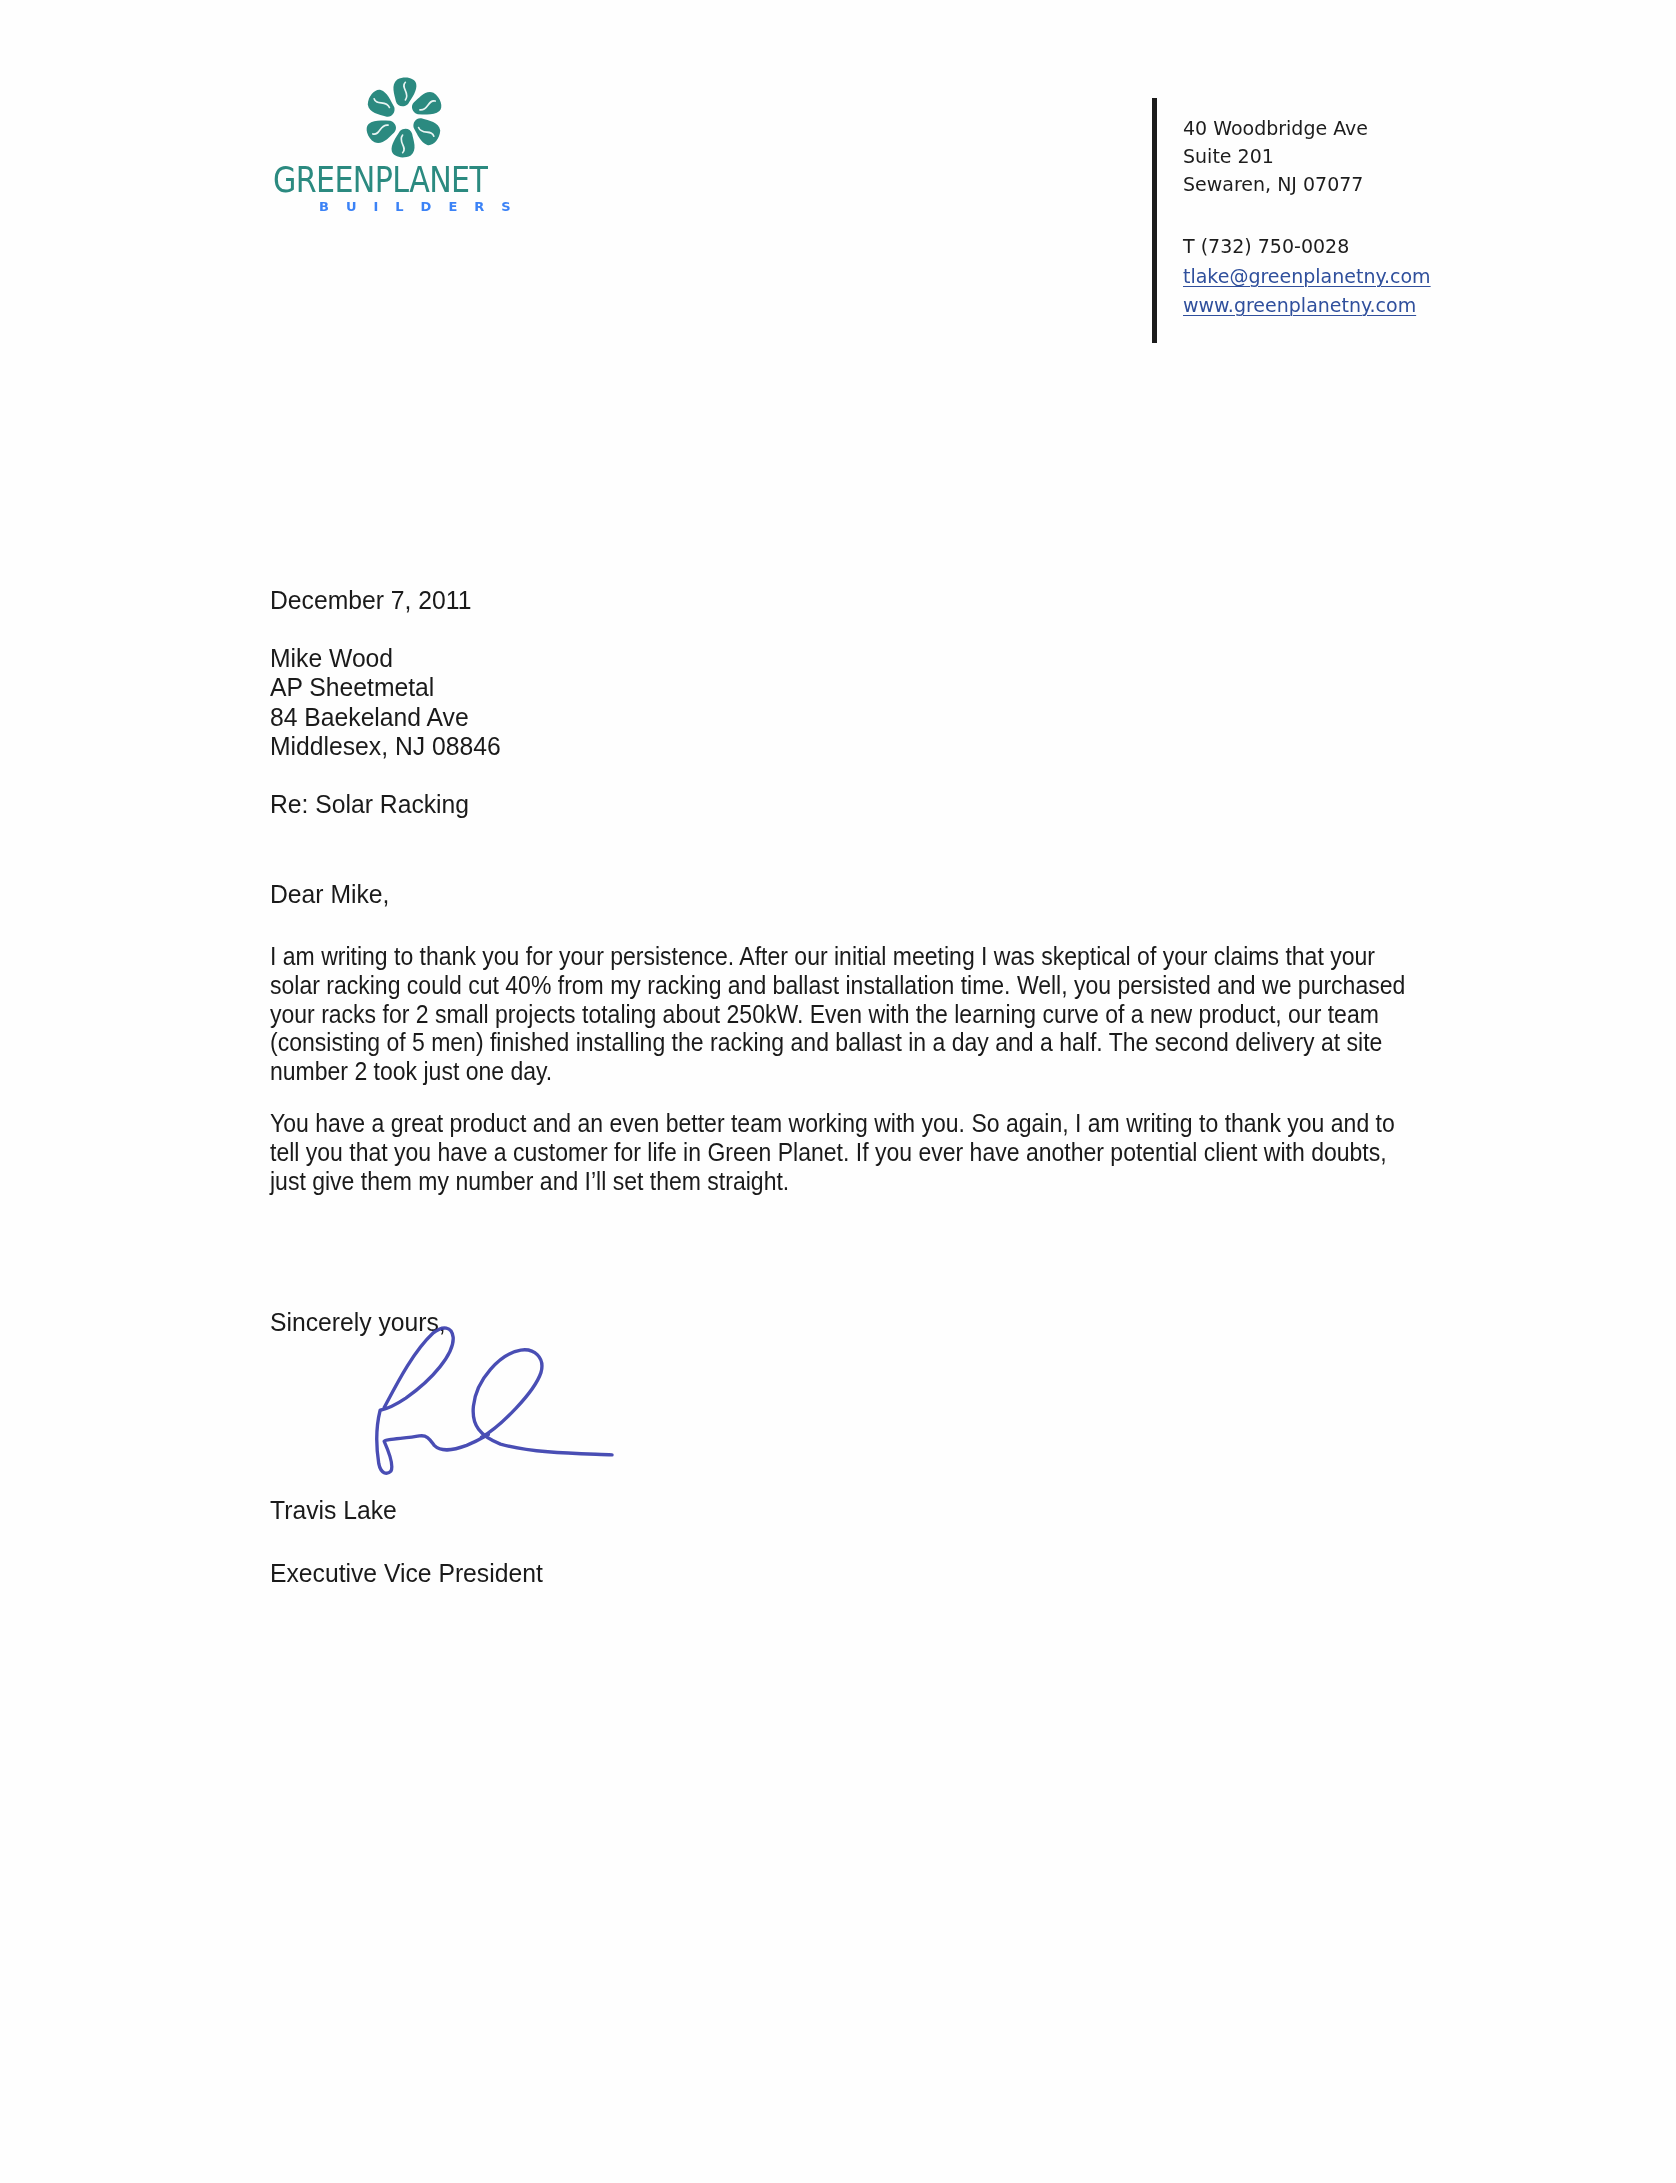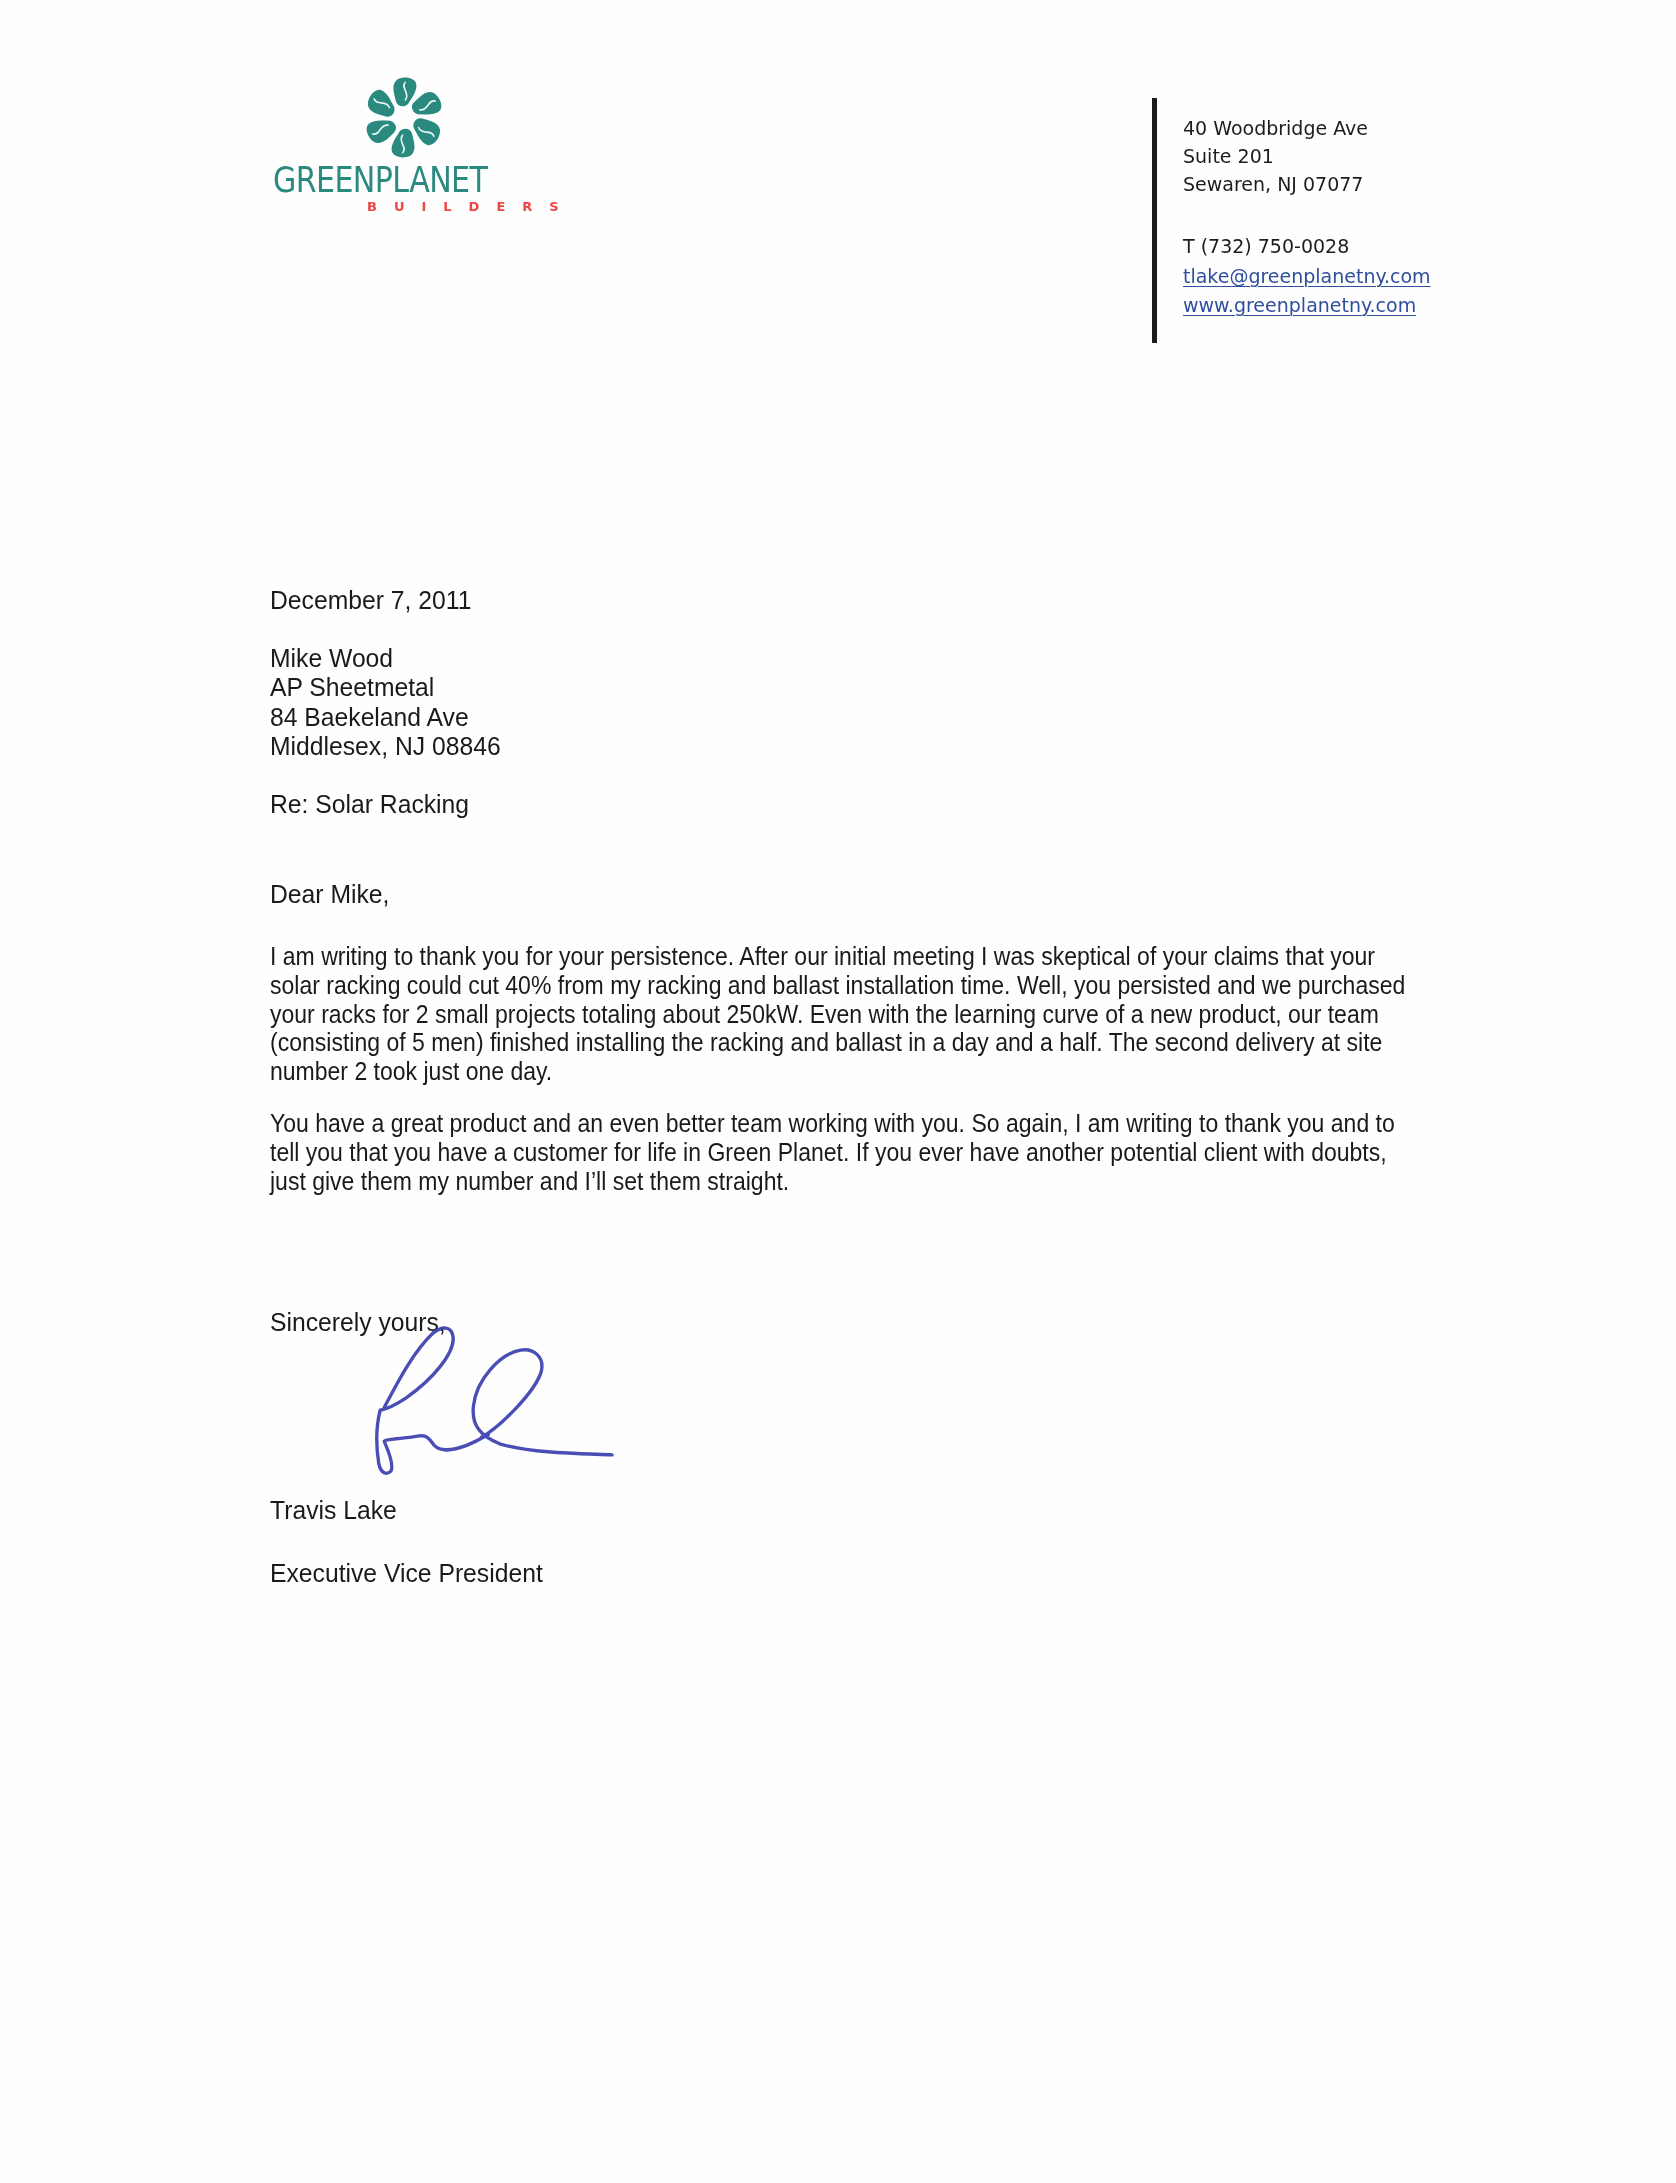--- a/index.html
+++ b/index.html
@@ -5,21 +5,21 @@
   html, body { margin: 0; padding: 0; background: #ffffff; }
   body { width: 1677px; height: 2183px; position: relative; overflow: hidden; }
   .page { position: absolute; left: 0; top: 0; width: 1677px; height: 2183px; background: #fefefe; }
 
   
   .logo-mark { position: absolute; left: 362px; top: 74px; width: 84px; height: 87px; }
   .logo-word { position: absolute; left: 273px; top: 161px; font-family: "DejaVu Sans", sans-serif;
                font-size: 35px; line-height: 38px; color: #2b8a80; letter-spacing: -0.7px; white-space: nowrap;
                transform: scaleX(0.86); transform-origin: left top; font-weight: normal; }
   .logo-sub { position: absolute; left: 319px; top: 199px; font-family: "DejaVu Sans", sans-serif;
-              font-size: 13px; line-height: 15px; color: #ef4444; letter-spacing: 17px; white-space: nowrap; font-weight: bold; margin-left: 48px; }
+              font-size: 13px; line-height: 15px; color: #3b82f6; letter-spacing: 17px; white-space: nowrap; font-weight: bold; }
 
   
   .contact-bar { position: absolute; left: 1152px; top: 98px; width: 5.4px; height: 245px; background: #1c1c1c; }
   .contact { position: absolute; left: 1183px; font-family: "DejaVu Sans", sans-serif; font-size: 20px;
              line-height: 28px; color: #1d1d1d; white-space: nowrap; transform: scaleX(0.95); transform-origin: left top; }
   .contact a { color: #2f4f9c; text-decoration: underline; text-decoration-thickness: 1.4px; text-underline-offset: 2.7px; }
 
   
   .ln { position: absolute; left: 270px; font-family: "Liberation Sans", sans-serif; font-size: 26px;
         line-height: 29px; color: #1a1a1a; white-space: nowrap; transform-origin: left top; }

